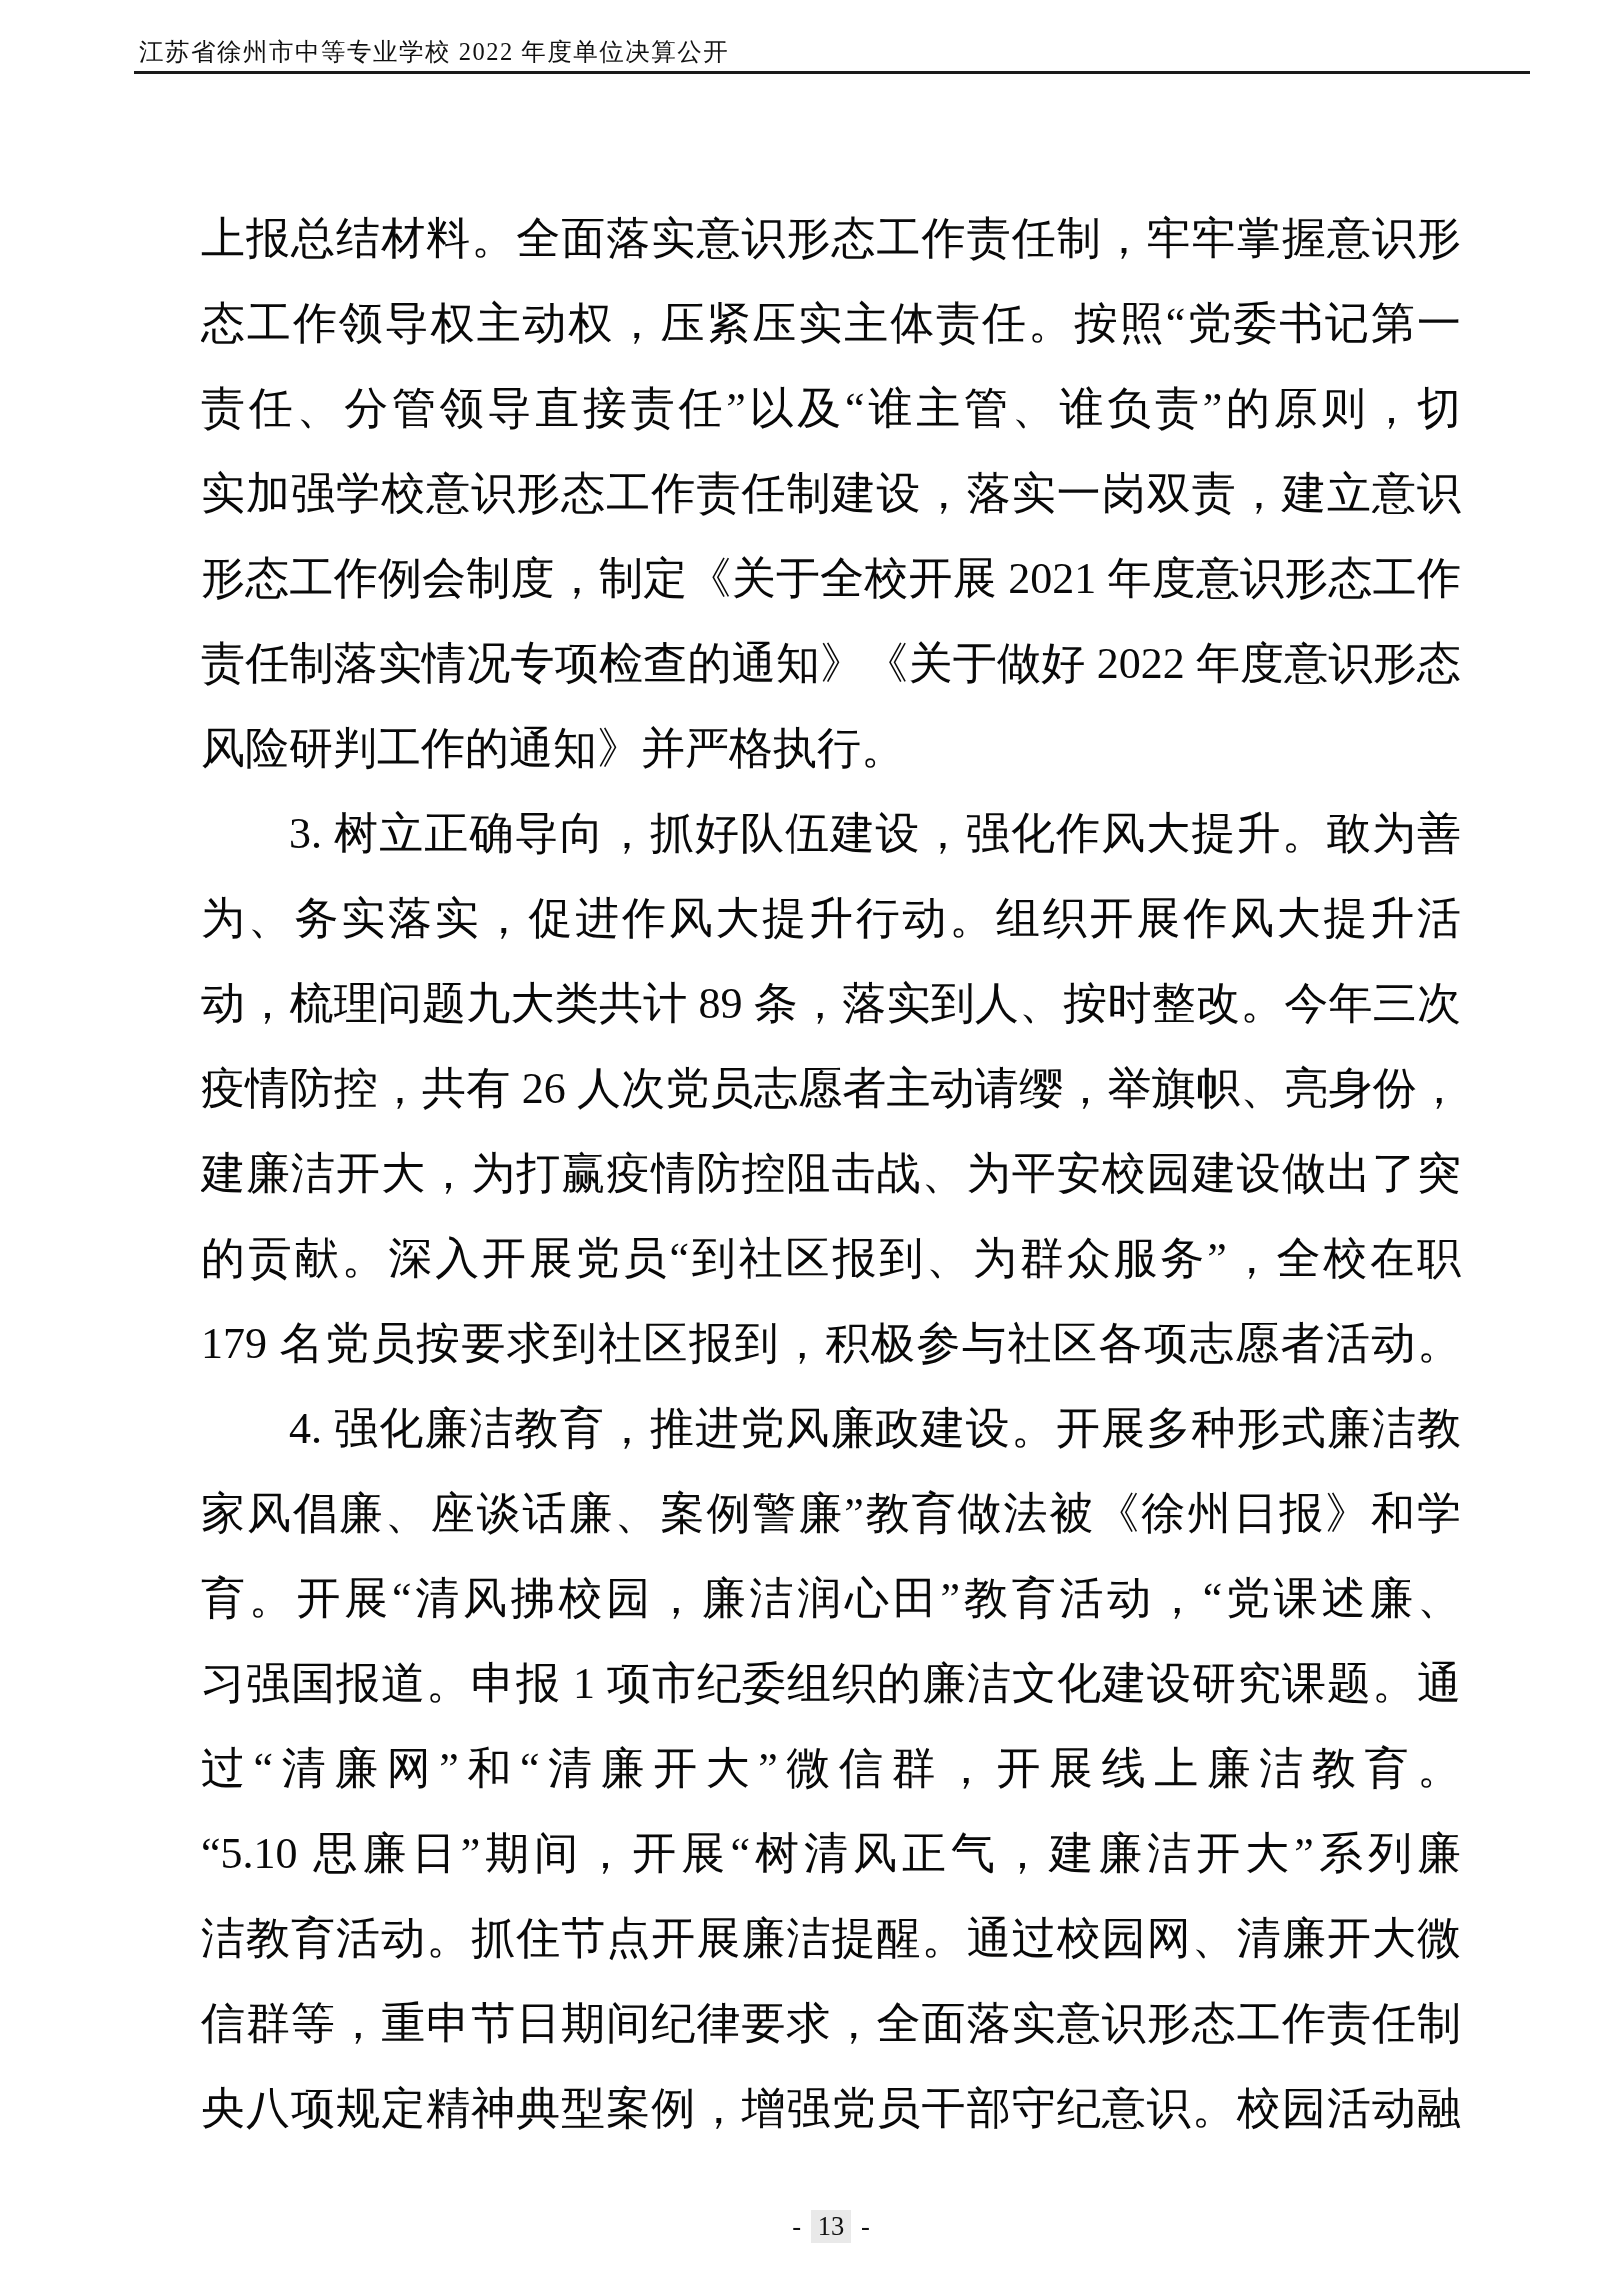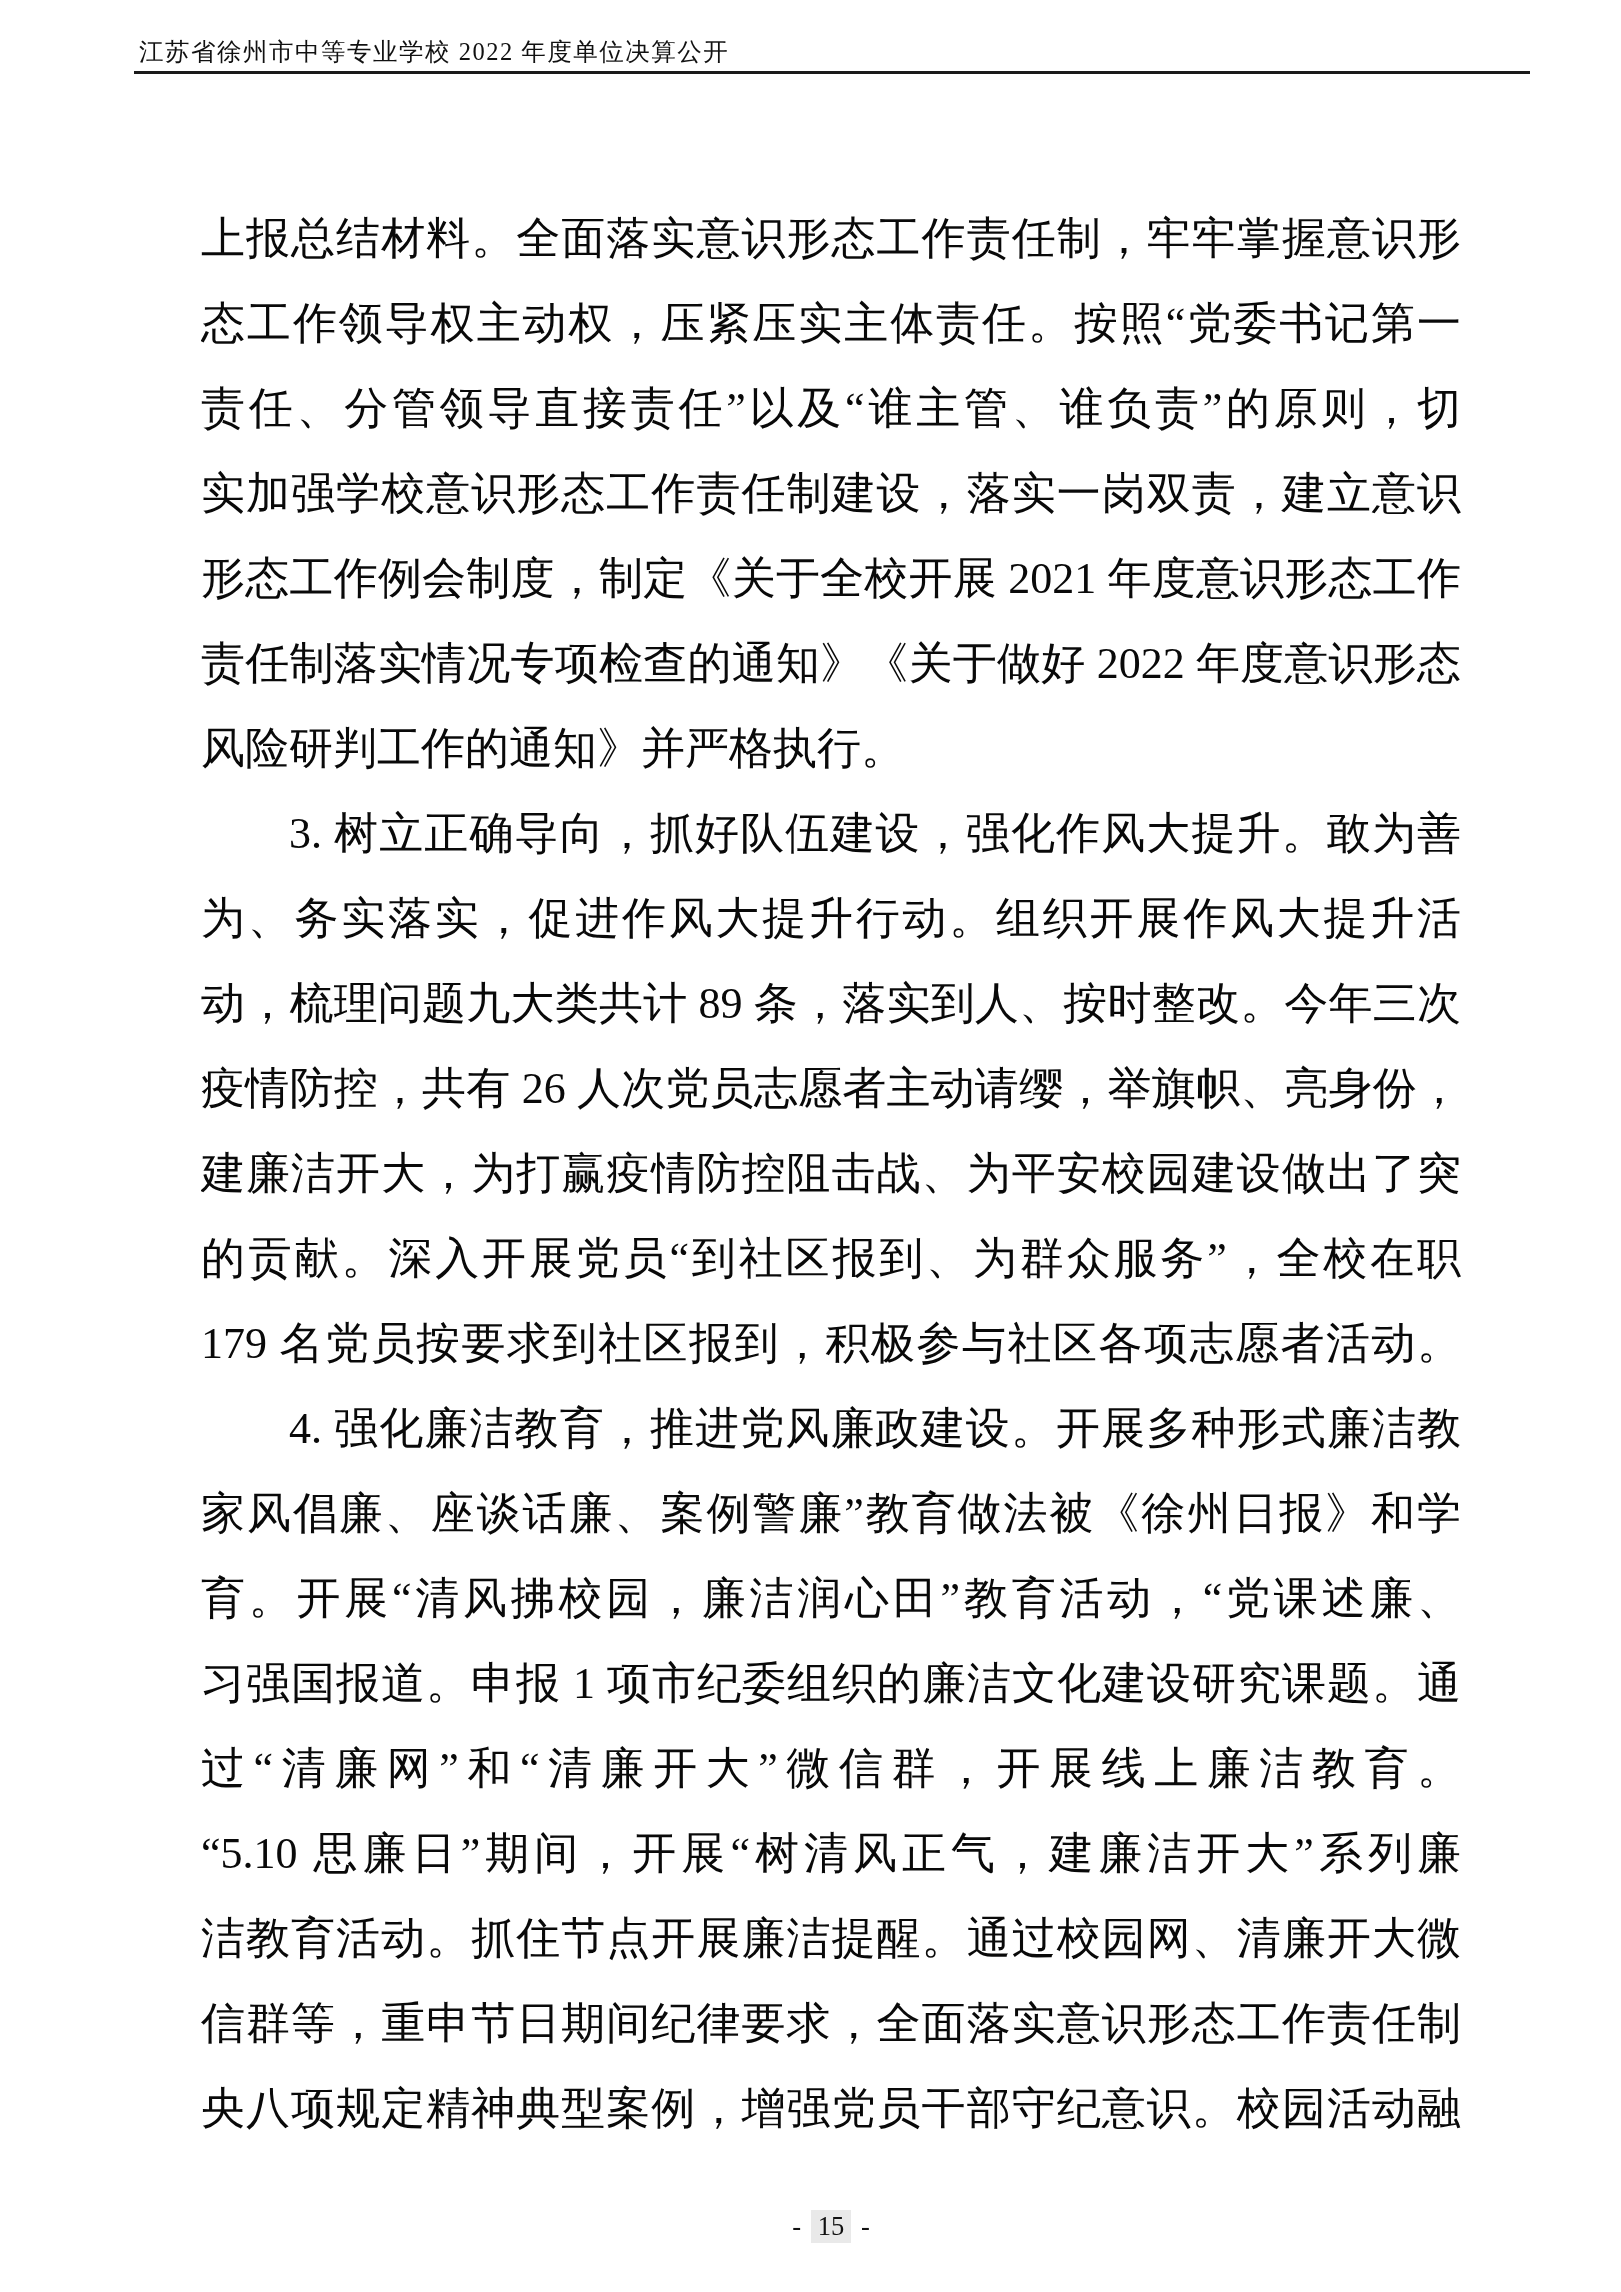--- a/index.html
+++ b/index.html
@@ -105,17 +105,17 @@
       <div class="line">育。开展“清风拂校园，廉洁润心田”教育活动，“党课述廉、</div>
       <div class="line">习强国报道。申报 1 项市纪委组织的廉洁文化建设研究课题。通</div>
       <div class="line">过“清廉网”和“清廉开大”微信群，开展线上廉洁教育。</div>
       <div class="line">“5.10 思廉日”期间，开展“树清风正气，建廉洁开大”系列廉</div>
       <div class="line">洁教育活动。抓住节点开展廉洁提醒。通过校园网、清廉开大微</div>
       <div class="line">信群等，重申节日期间纪律要求，全面落实意识形态工作责任制</div>
       <div class="line">央八项规定精神典型案例，增强党员干部守纪意识。校园活动融</div>
     </div>
 
   <div class="footer">
-    <span class="dash">-</span><span class="pagenum-shade">15</span><span class="dash">-</span>
+    <span class="dash">-</span><span class="pagenum-shade">13</span><span class="dash">-</span>
   </div>
 
 </div>
 
 
 </body></html>

